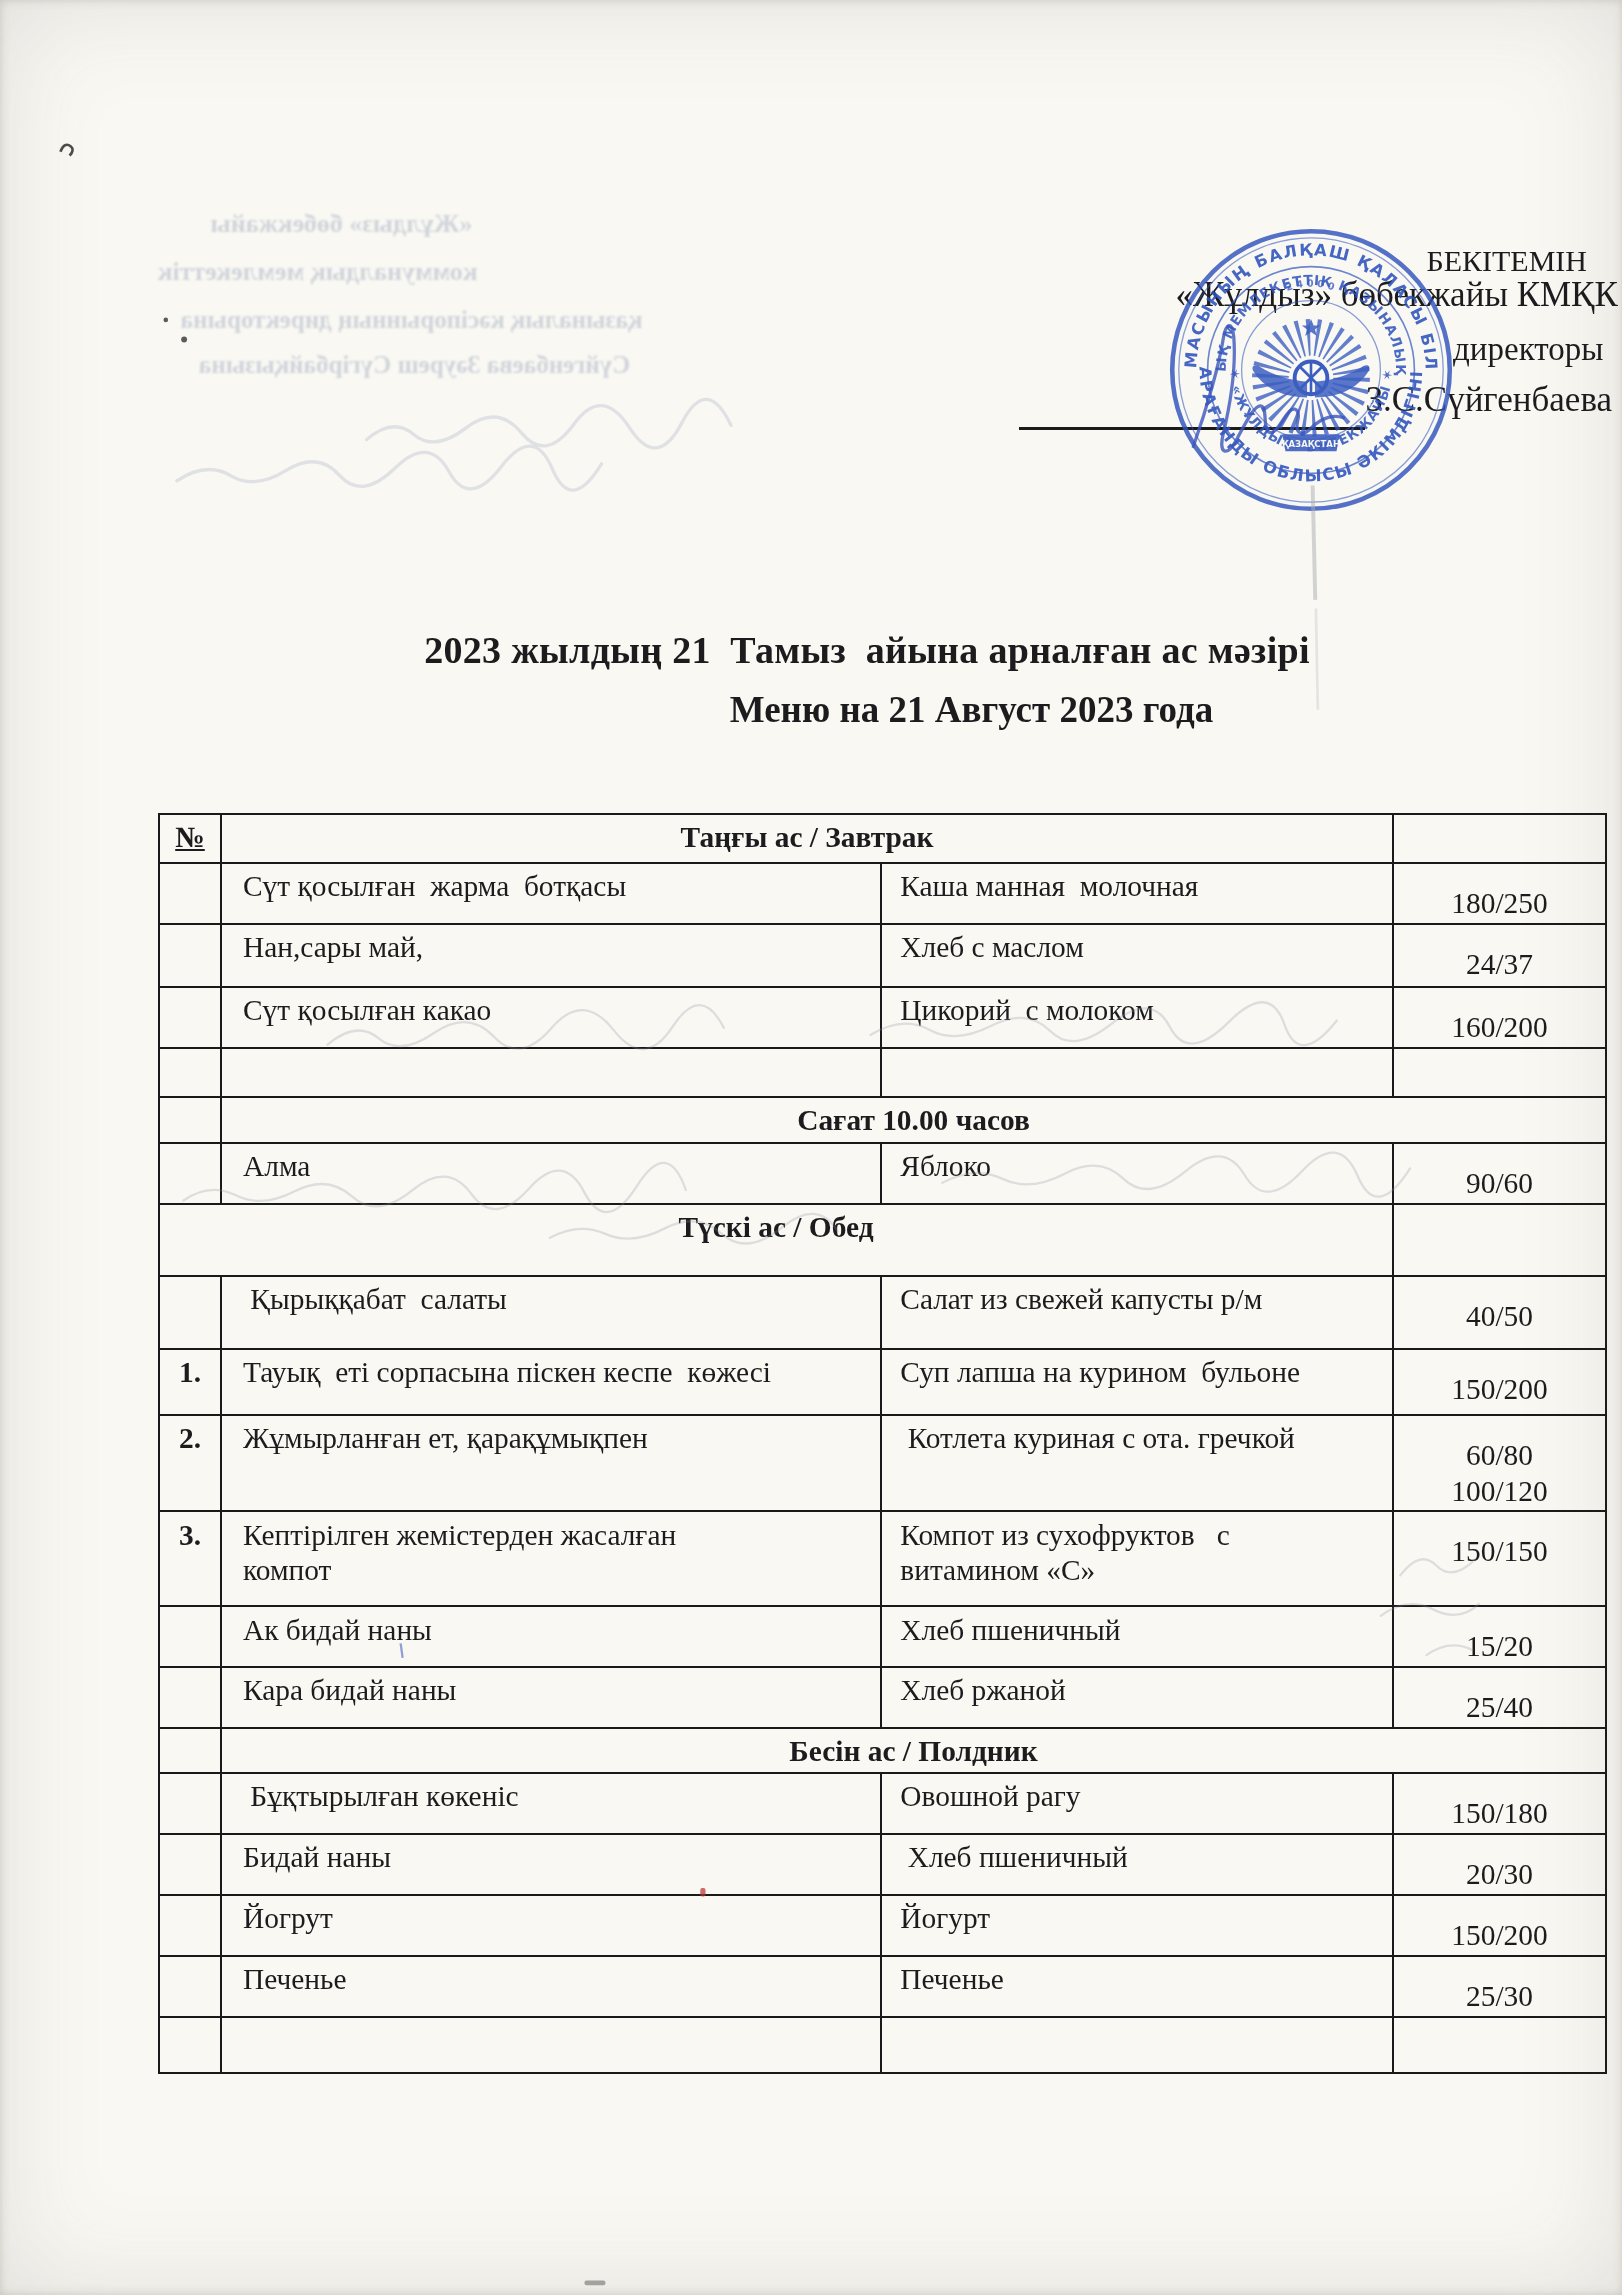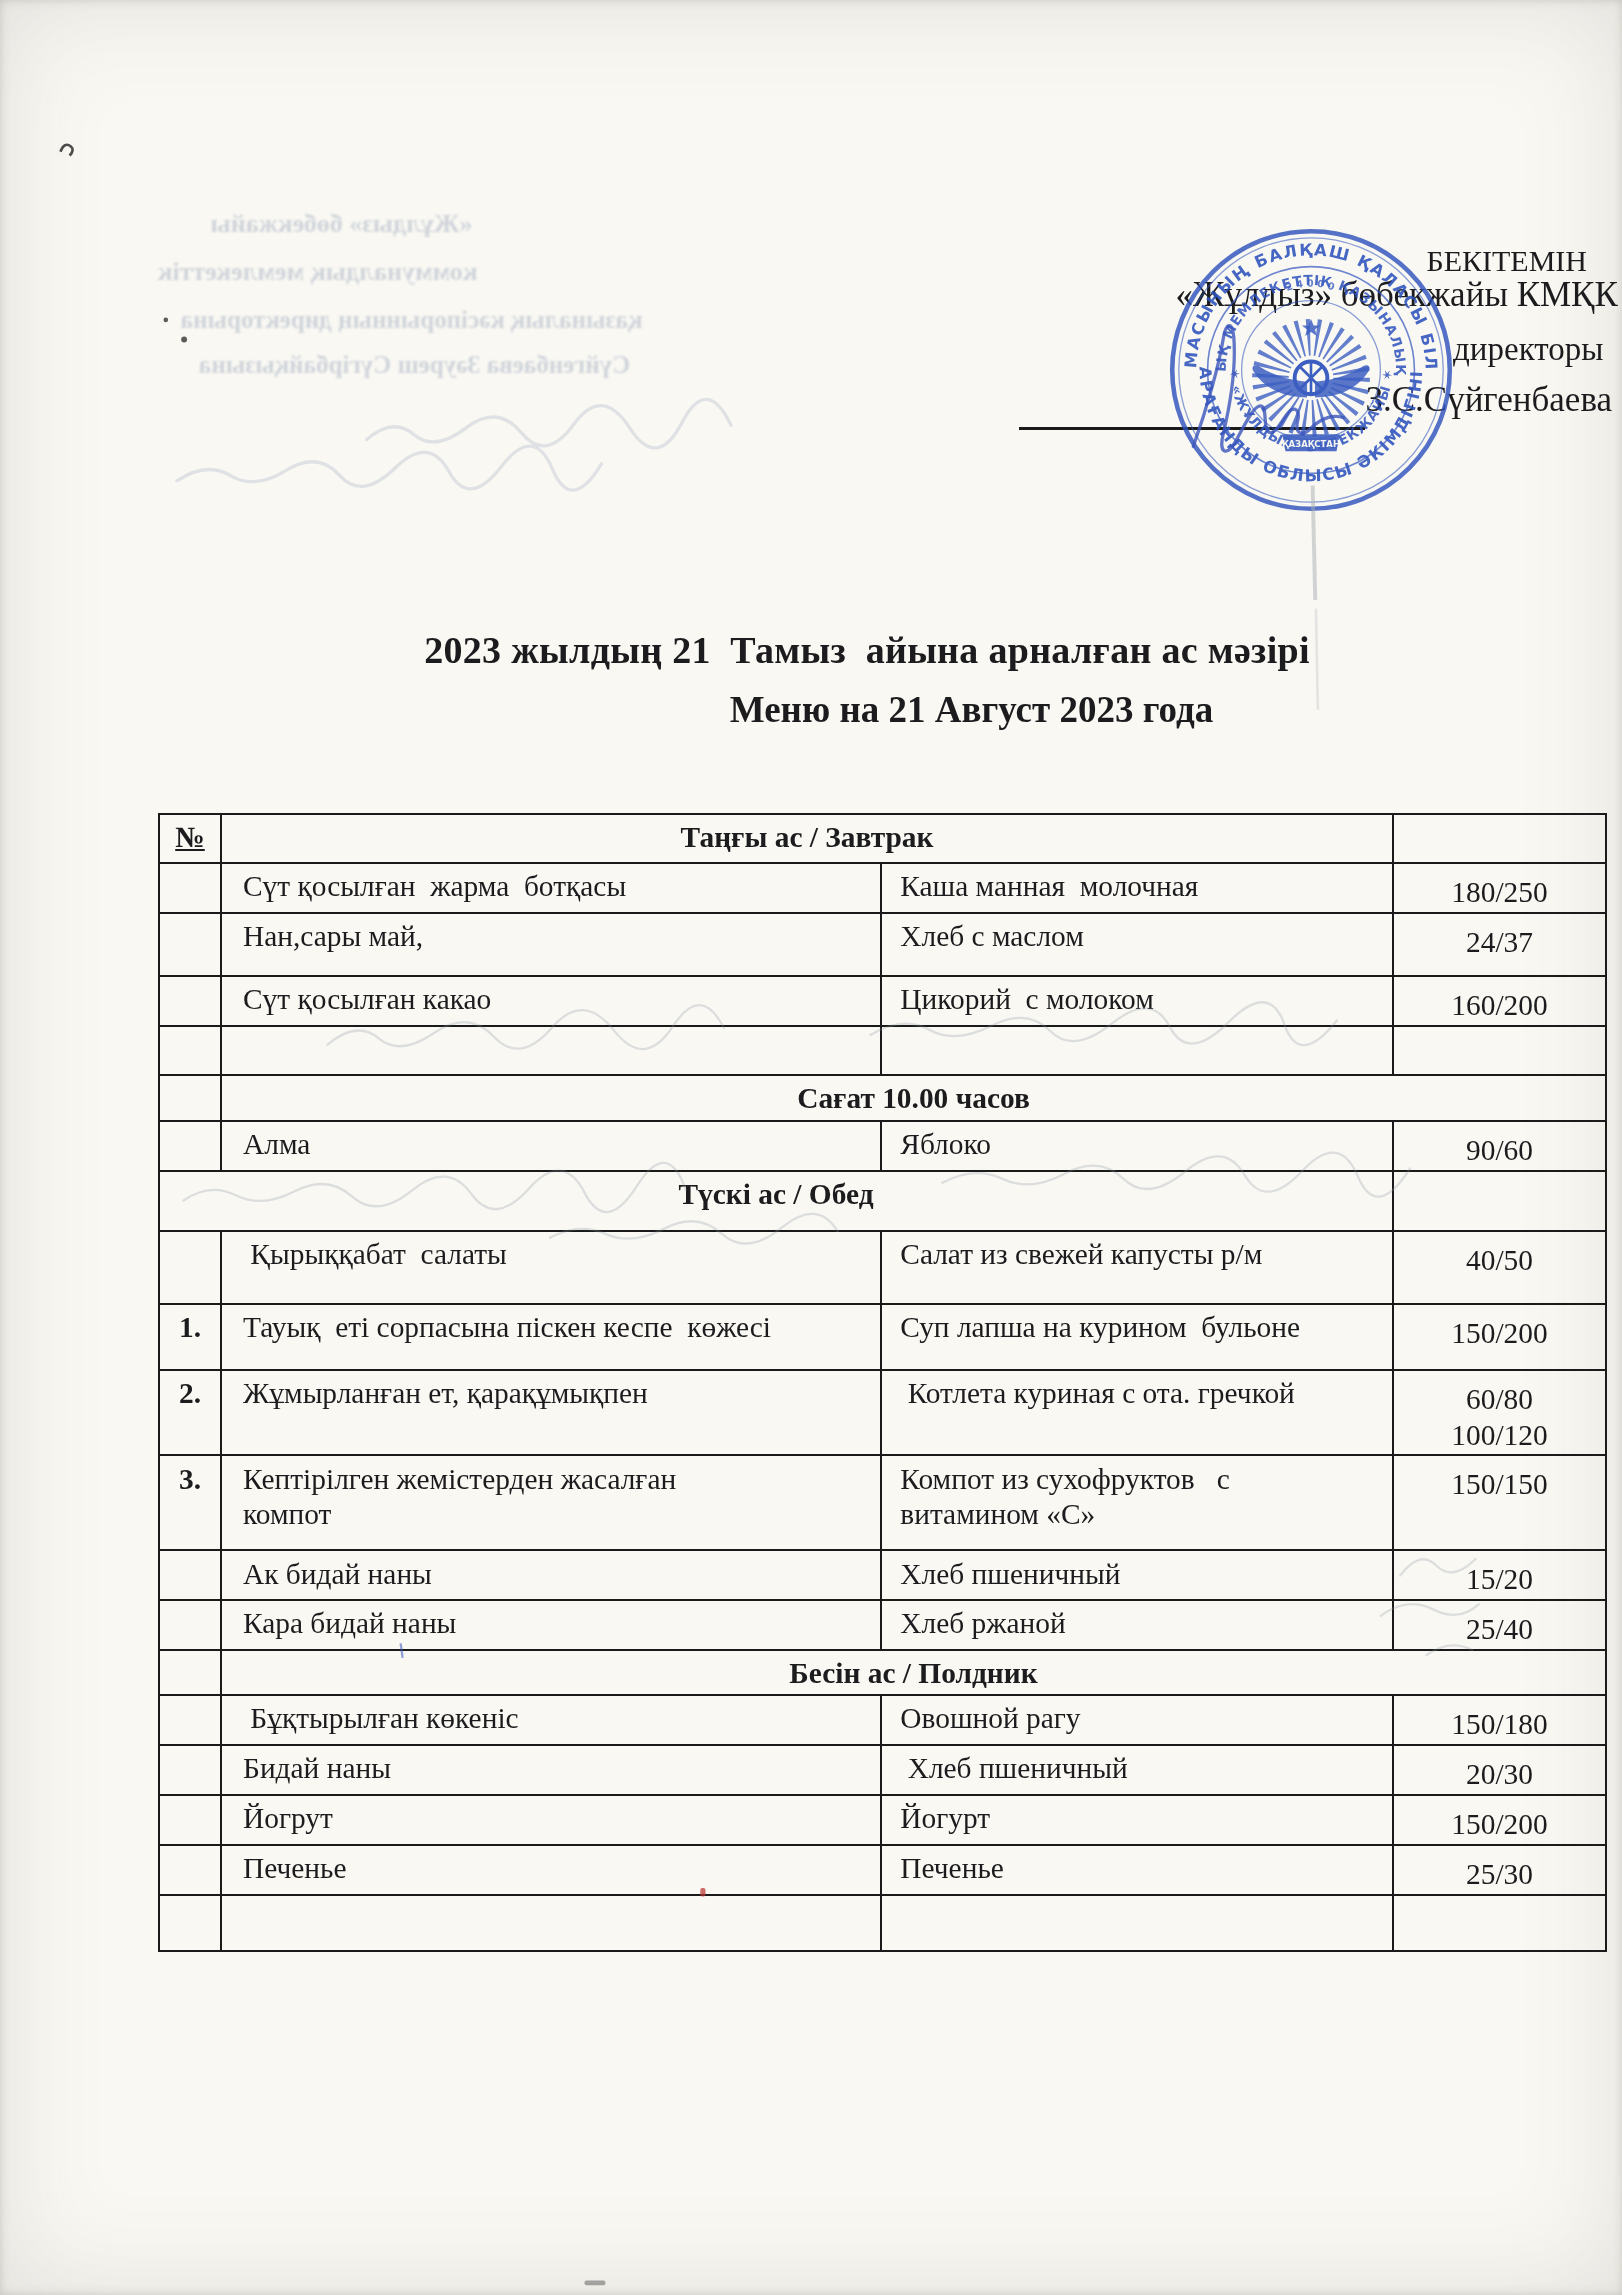--- a/index.html
+++ b/index.html
@@ -33,21 +33,21 @@
   
   table.menu{position:absolute; left:158px; top:813px; width:1447px;
              border-collapse:collapse; table-layout:fixed;}
   table.menu{border:2.6px solid #1a1a1a;}
   table.menu td{border:2px solid #1a1a1a; vertical-align:top; font-size:29.4px;
                 line-height:1.22; white-space:pre-wrap; overflow:hidden;}
   td.cell-no{text-align:center; font-weight:bold; font-size:30px; padding-top:5.2px;}
   td.hdr-no{text-decoration:underline;}
   td.cell-kk{padding:5.2px 6.5px 0 21px;}
   td.cell-ru{padding:5.2px 6.5px 0 18.3px;}
-  td.cell-portion{text-align:center; padding-top:11px; font-size:31px;}
+  td.cell-portion{text-align:center; padding-top:22px; font-size:31px;}
   td.cell-section{text-align:center; font-weight:bold; font-size:31px; padding-top:5.2px;}
   td.hdr-main{font-size:32px;margin-top:33px;}
   
   .stamp{position:absolute; left:1167px; top:226px; width:288px; height:288px;
          color:var(--stamp-blue); opacity:.92;}
   .stamp text{font-family:"DejaVu Sans","Liberation Sans",sans-serif; font-weight:bold; fill:currentColor;}
   .sig{position:absolute; left:1175px; top:308px; width:209px; height:170px; color:#3b55bb;}
   
   .overlay{position:absolute; left:0; top:0; pointer-events:none;}
   .pencil{stroke:var(--pencil); stroke-width:3.5; fill:none; opacity:.26; stroke-linecap:round;}
@@ -162,21 +162,21 @@
         <tr style="height: 46px;">
           <td class="cell-no"></td>
           <td class="cell-section" colspan="3">Сағат 10.00 часов</td>
         </tr>
         <tr style="height: 46px;">
           <td class="cell-no"></td>
           <td class="cell-kk">Алма</td>
           <td class="cell-ru">Яблоко</td>
           <td class="cell-portion">90/60</td>
         </tr>
-        <tr style="height: 60px;">
+        <tr style="height: 72px;">
           <td class="cell-section" colspan="3">Түскі ас / Обед</td>
           <td class="cell-portion"></td>
         </tr>
         <tr style="height: 73px;">
           <td class="cell-no"></td>
           <td class="cell-kk"> Қырыққабат  салаты</td>
           <td class="cell-ru">Салат из свежей капусты р/м</td>
           <td class="cell-portion">40/50</td>
         </tr>
         <tr style="height: 66px;">

